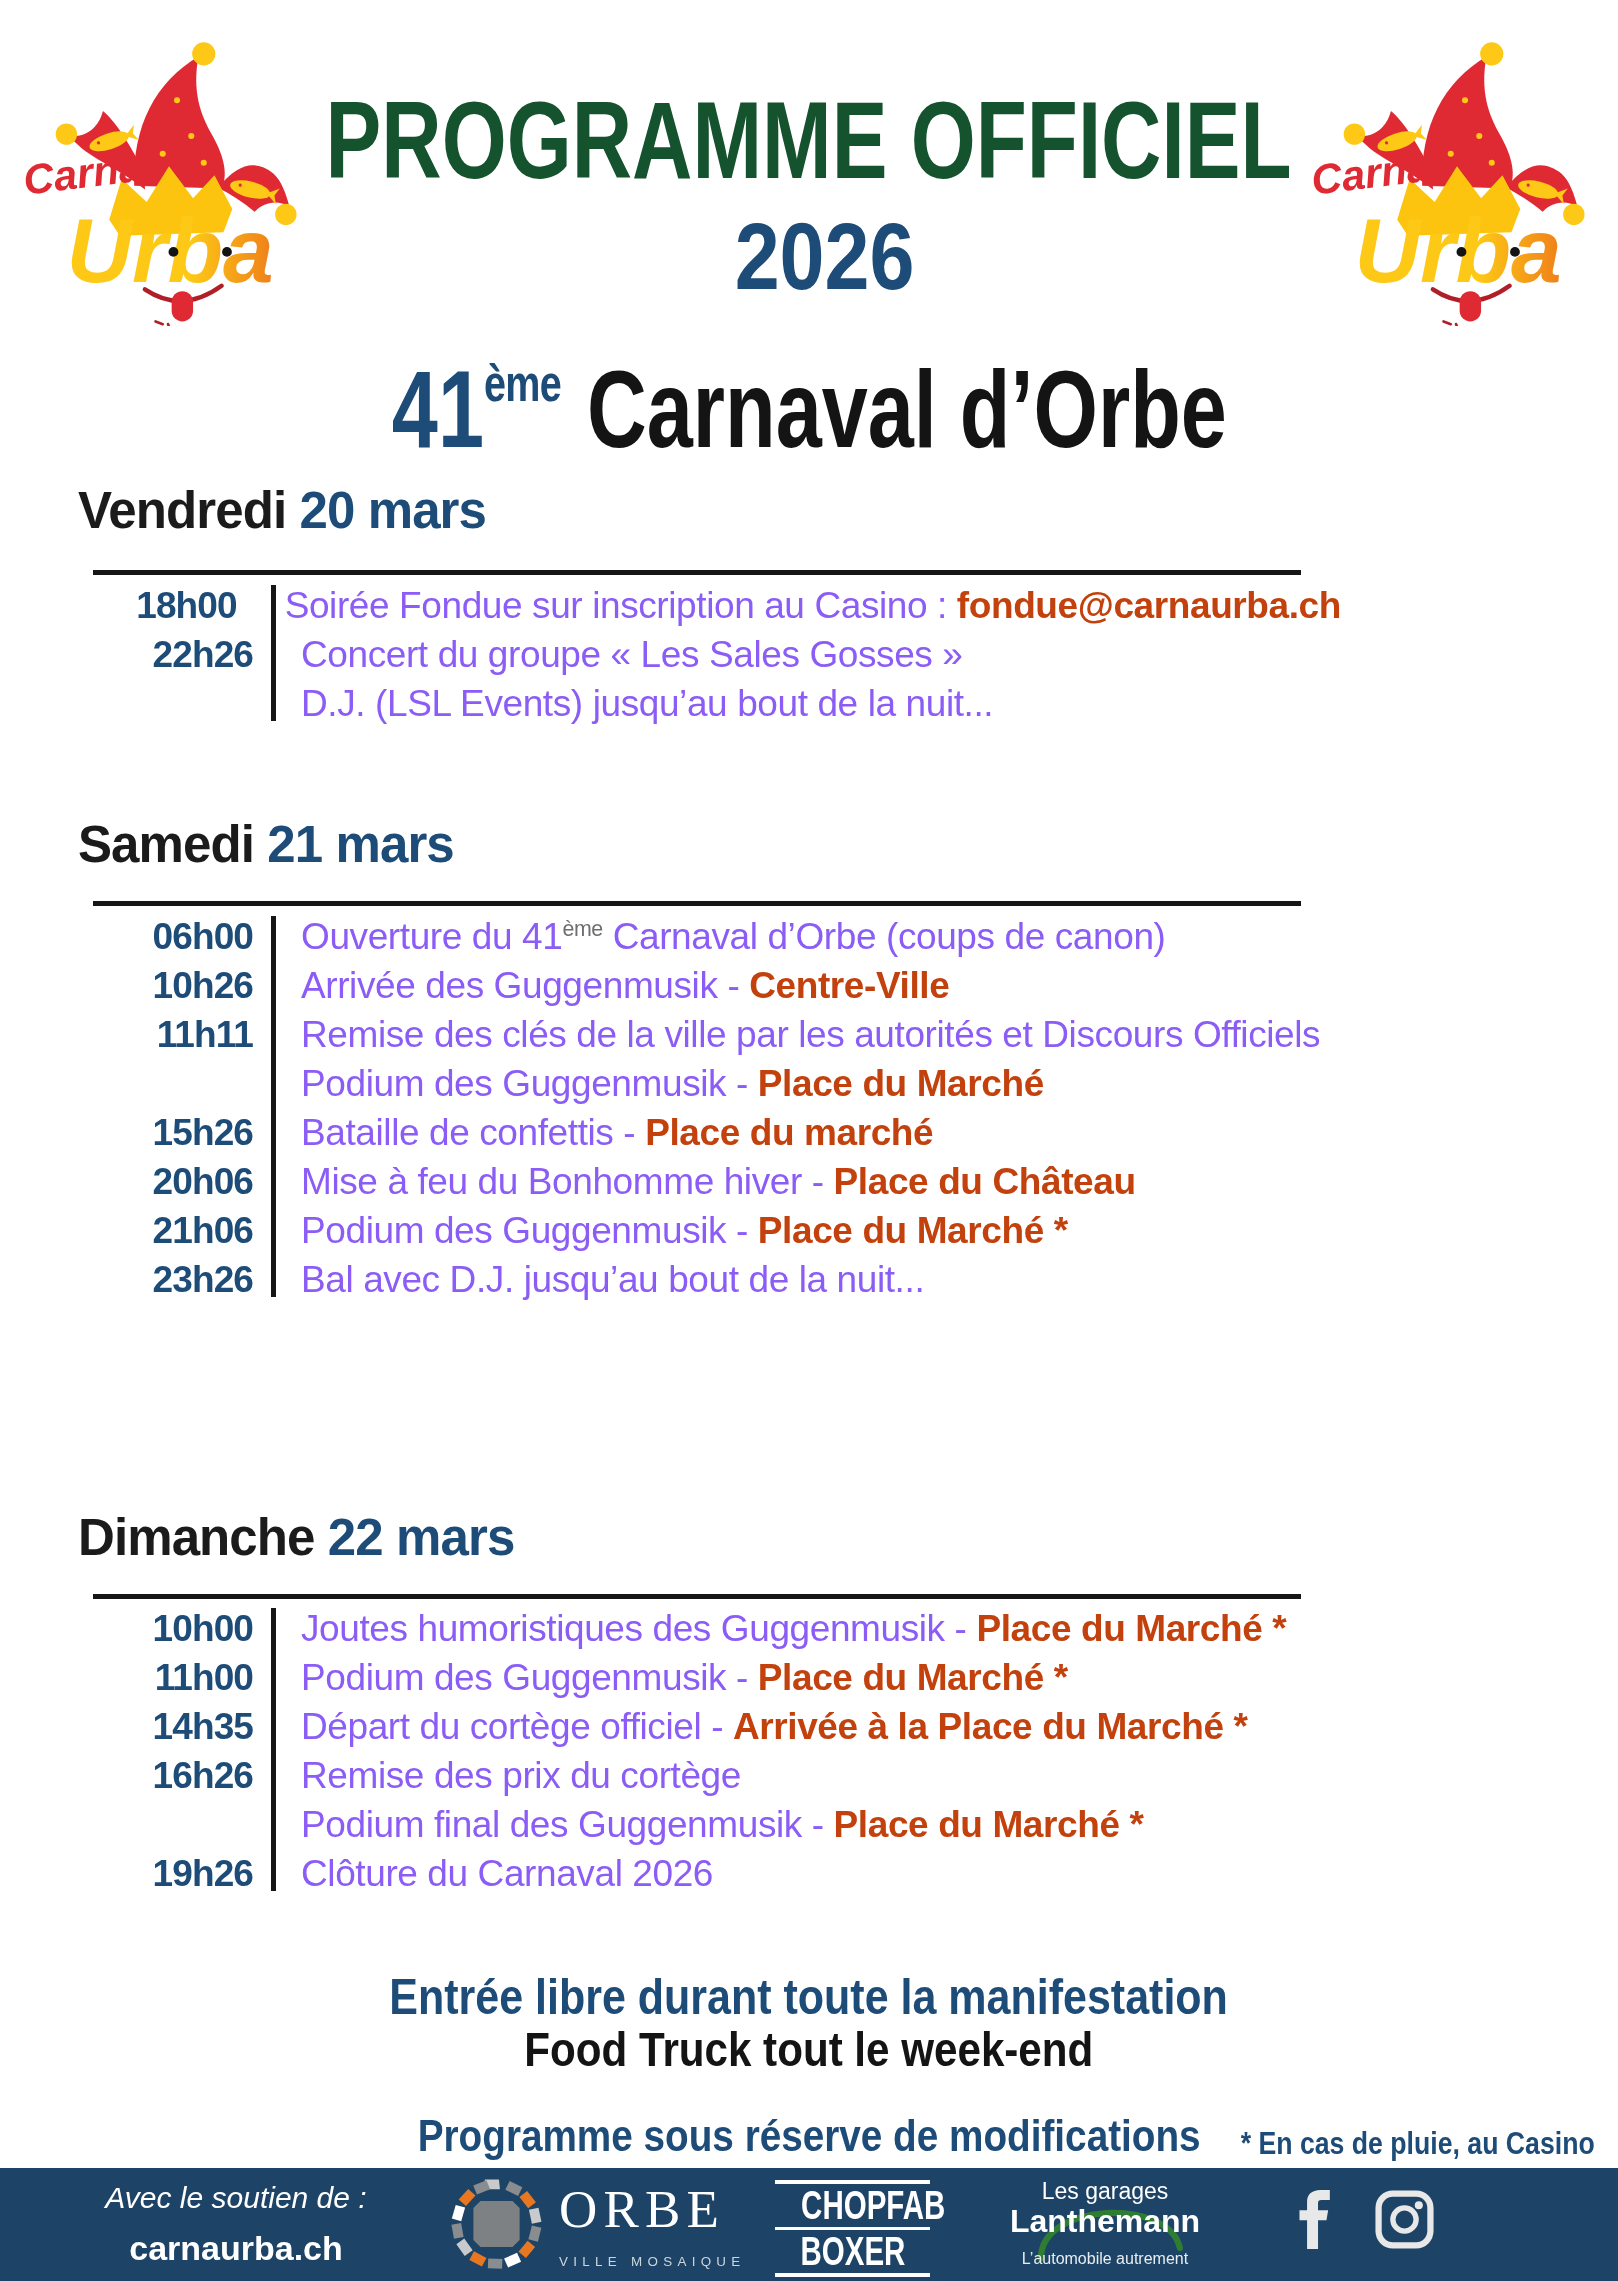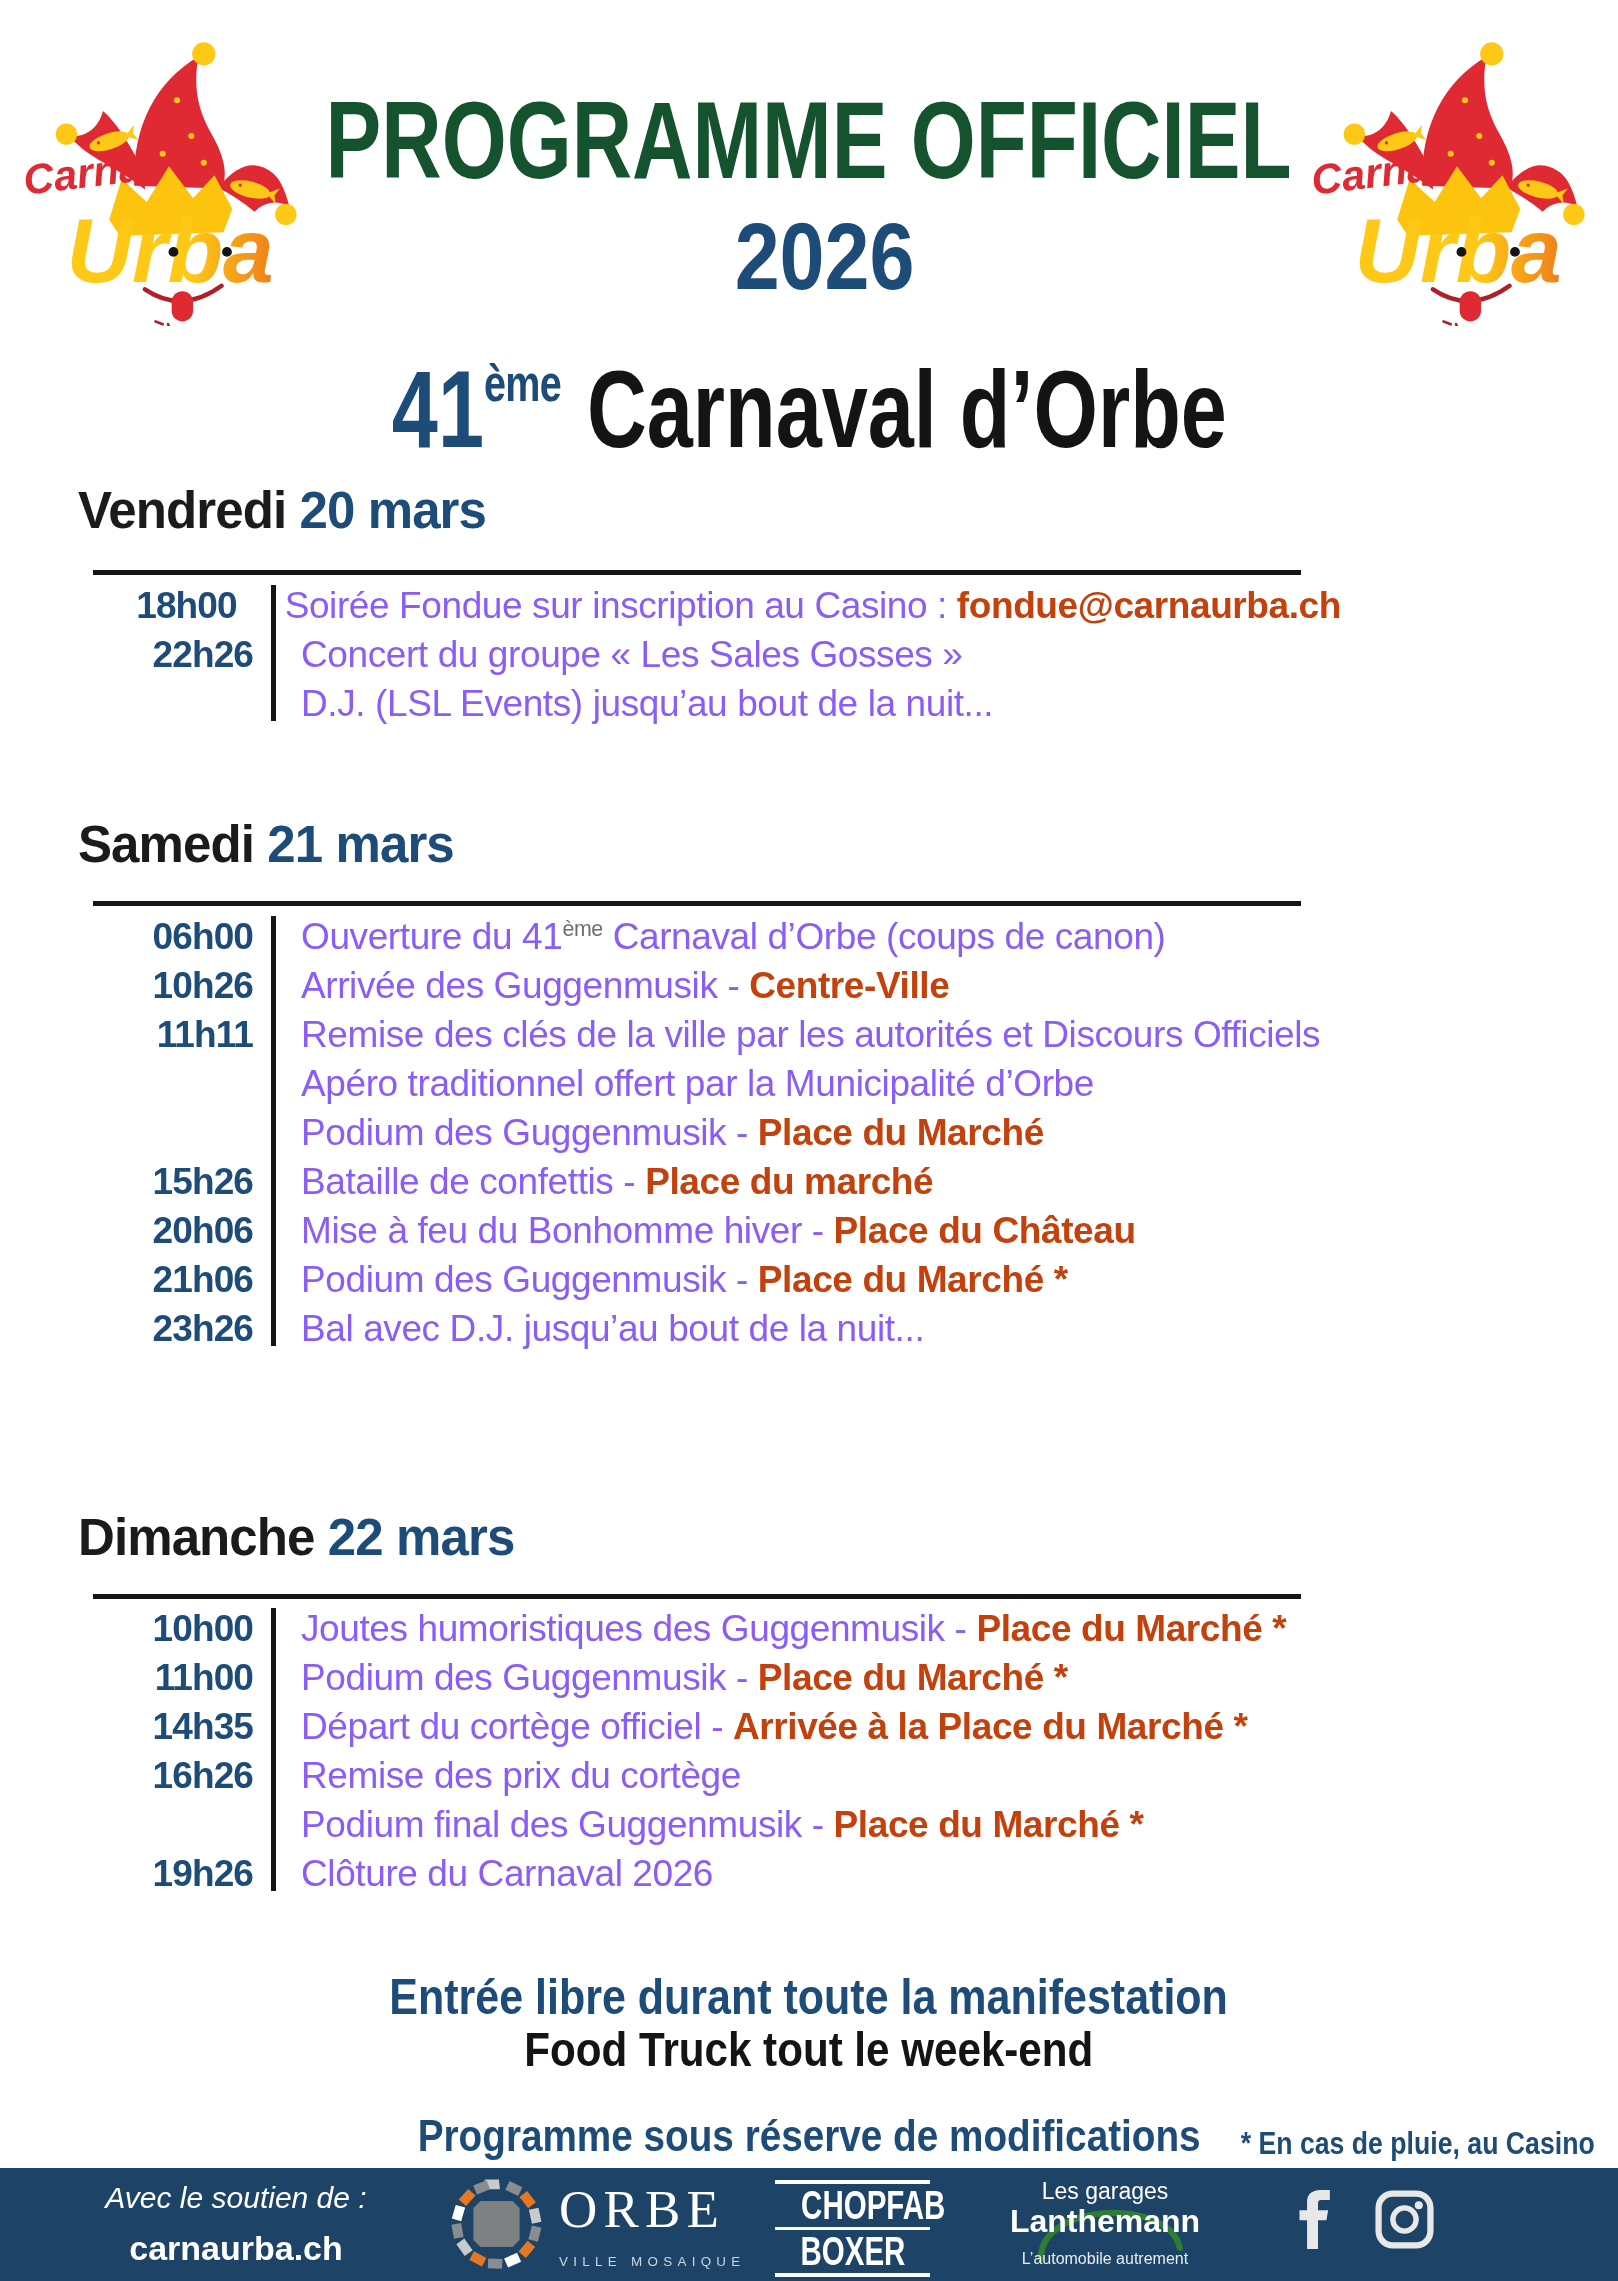--- a/index.html
+++ b/index.html
@@ -203,24 +203,20 @@
         <div class="event-row">
           <div class="event-time">10h26</div>
           <div class="event-text"><span class="part-g">Arrivée des Guggenmusik - </span><span class="part-b">Centre-Ville</span></div>
         </div>
         <div class="event-row">
           <div class="event-time">11h11</div>
           <div class="event-text"><span class="part-g">Remise des clés de la ville par les autorités et Discours Officiels</span></div>
         </div>
         <div class="event-row">
           <div class="event-time"></div>
-          <div class="event-text"><span class="part-g">Apéro traditionnel offert par la Municipalité d’Orbe</span></div>
-        </div>
-        <div class="event-row">
-          <div class="event-time"></div>
           <div class="event-text"><span class="part-g">Podium des Guggenmusik - </span><span class="part-b">Place du Marché</span></div>
         </div>
         <div class="event-row">
           <div class="event-time">15h26</div>
           <div class="event-text"><span class="part-g">Bataille de confettis - </span><span class="part-b">Place du marché</span></div>
         </div>
         <div class="event-row">
           <div class="event-time">20h06</div>
           <div class="event-text"><span class="part-g">Mise à feu du Bonhomme hiver - </span><span class="part-b">Place du Château</span></div>
         </div>

